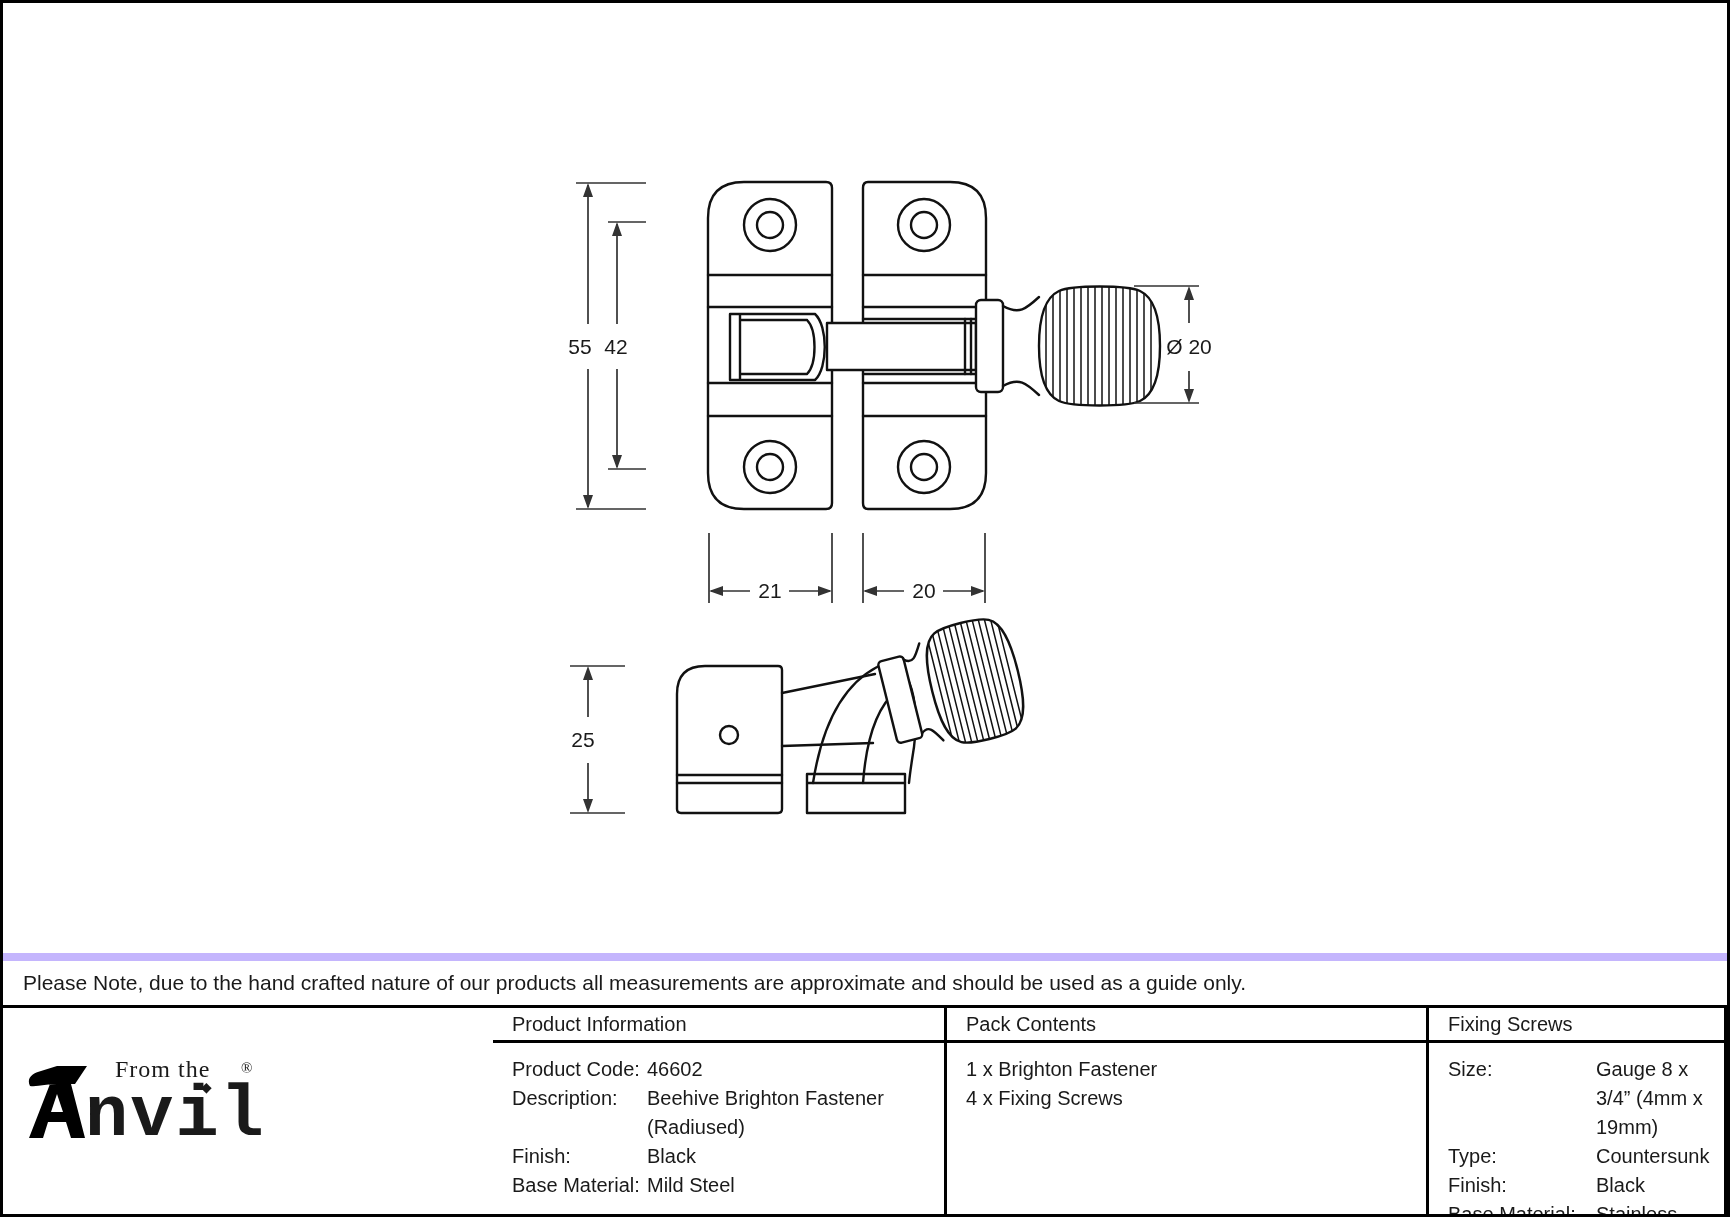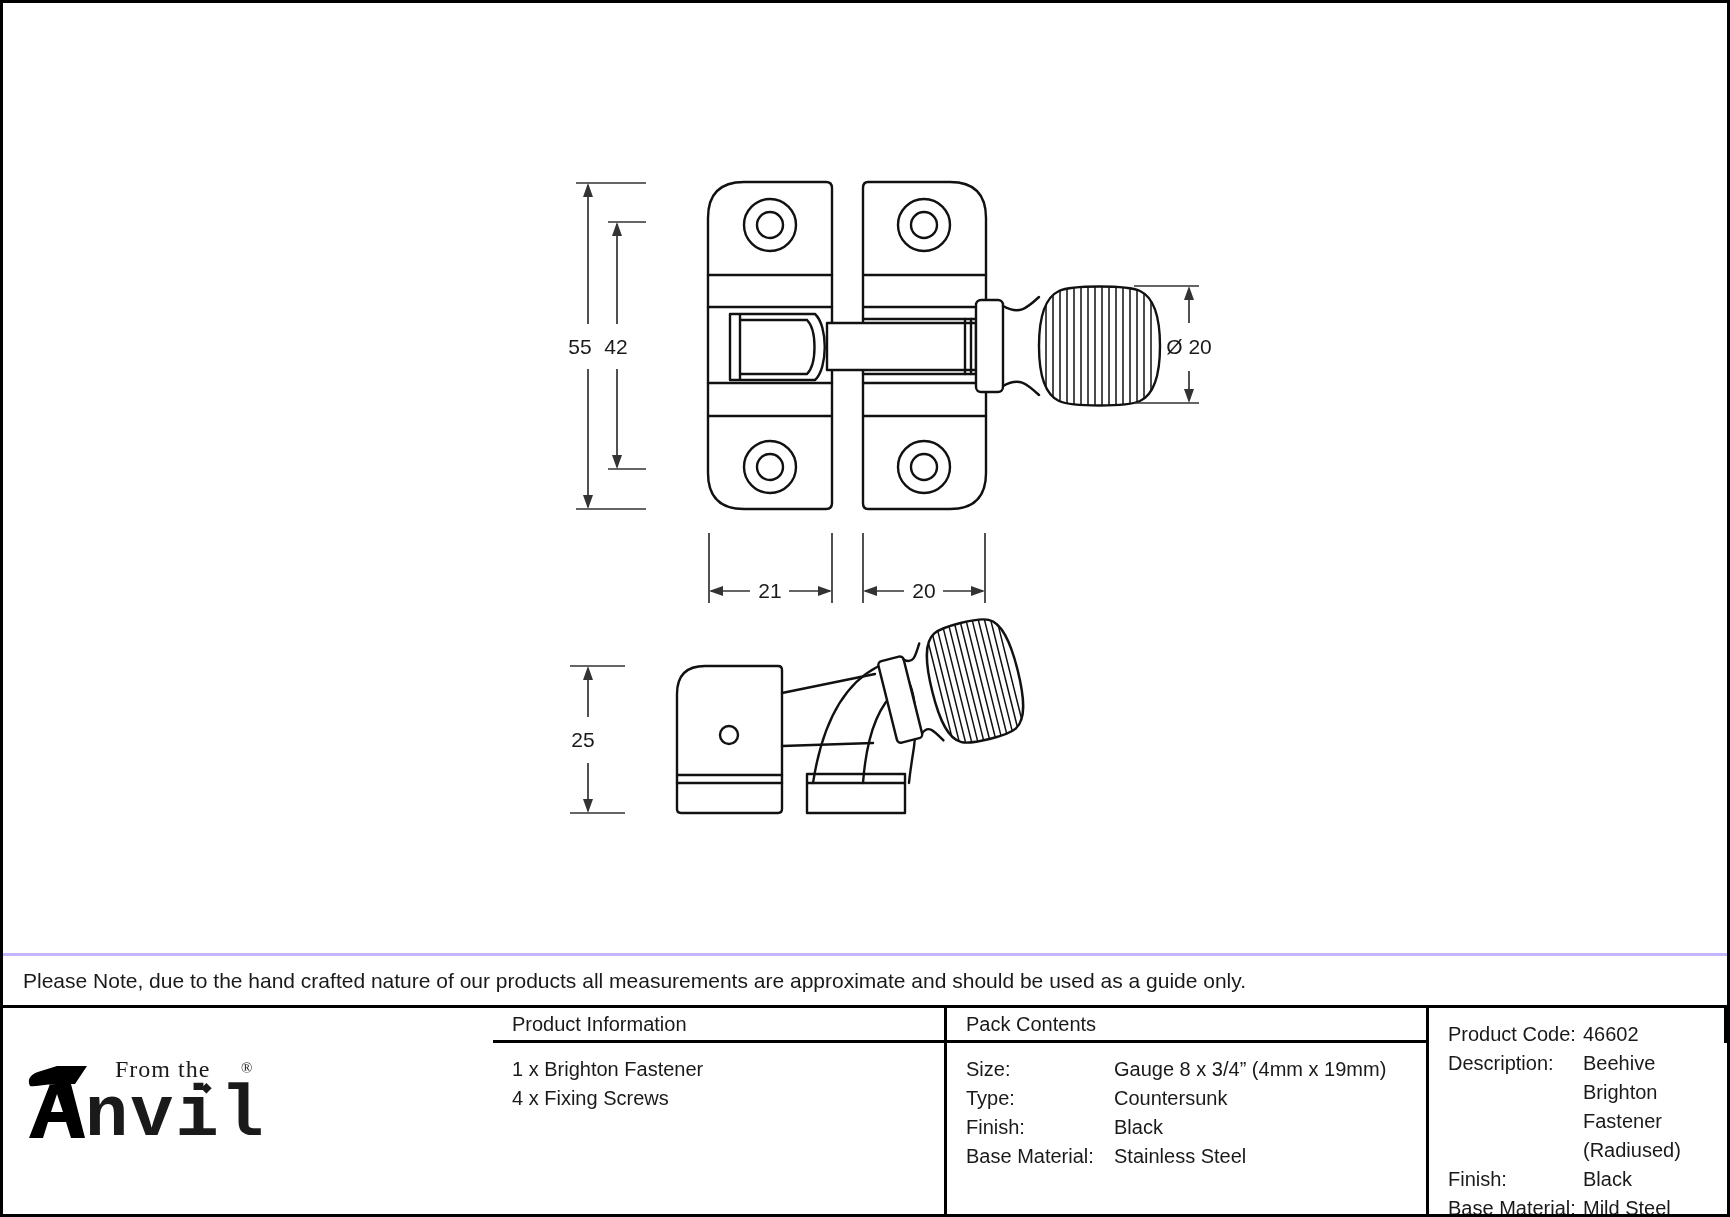--- a/index.html
+++ b/index.html
@@ -7,21 +7,21 @@
     position:relative; width:1730px; height:1217px;
     background:#fff; border:3px solid #000; box-sizing:border-box;
     font-family:"Liberation Sans", sans-serif; color:#1a1a1a;
     overflow:hidden;
   }
   .drawing-area { position:absolute; top:0; left:0; width:1724px; height:950px;padding-left:24px; }
   .drawing-area svg { display:block; width:100%; height:100%; }
 
   .note-row {
     position:absolute; top:950px; left:0; width:1724px; height:55px;
-    border-top:3px solid #c4b5fd; border-bottom:3px solid #000;
+    border-top:8px solid #c4b5fd; border-bottom:3px solid #000;
     box-sizing:border-box; display:flex; align-items:center;
     padding-left:20px; font-size:21px;
   }
 
   .bottom-table {
     position:absolute; top:1005px; left:0; width:1724px; height:212px;
     display:grid; grid-template-columns:490px 454px 482px 1fr;
     grid-template-rows:35px 1fr; box-sizing:border-box;
   }
   .th {
@@ -159,20 +159,23 @@
   </div>
 
   <div class="bottom-table">
 
     <div class="th">
       <span>Product Information</span>
     </div>
     <div class="th">
       <span>Pack Contents</span>
     </div>
+    <div class="th">
+      <span>Fixing Screws</span>
+    </div>
 
     <div class="logo-cell">
       <svg class="anvil-mark" viewBox="0 0 60 76">
         <path fill="#000" fill-rule="evenodd" d="M3,22 C-1,14 6,9 14,7 L30,2 L60,2 L48,20 L30,20 C20,20 10,23 3,22 Z
              M23,20 L44,20 L58,74 L44,74 L39,58 L21,58 L16,74 L2,74 Z
              M30,30 L36,48 L24,48 Z"></path>
       </svg>
       <span class="logo-prefix">From the</span>
       <span class="logo-diamond">◆</span>
       <span class="logo-name">nvil</span>

